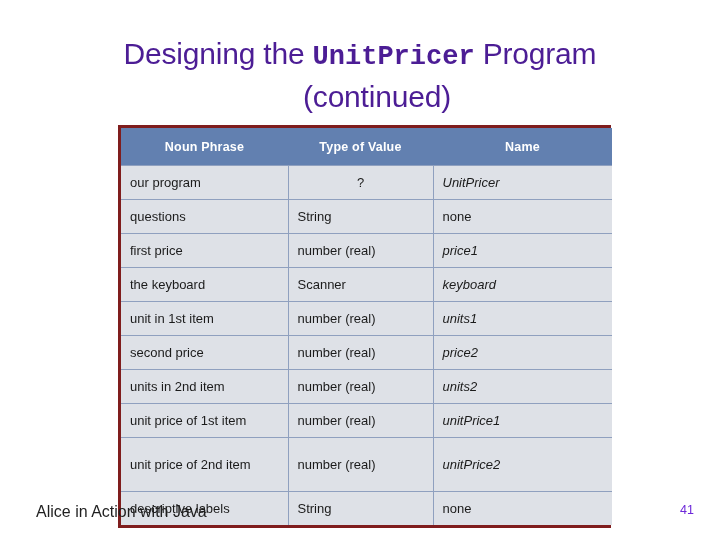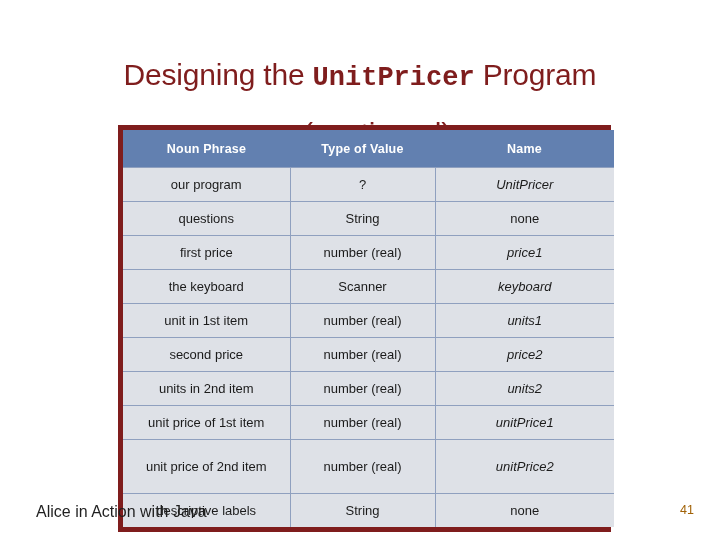--- a/index.html
+++ b/index.html
@@ -13,47 +13,47 @@
     position: relative;
     overflow: hidden;
     font-family: "Liberation Sans", sans-serif;
     color: #1a1a1a;
   }
 
   
   .slide-title {
     position: absolute;
     left: 0;
-    top: 47px;
+    top: 34px;
     width: 720px;
     text-align: center;
     font-size: 30px;
-    line-height: 56px;
+    line-height: 40px;
     font-weight: normal;
-    color: #7f1d1d;
+    color: #4c1d95;
     letter-spacing: -0.2px;
   }
   .slide-title .mono {
     font-family: "Liberation Mono", "DejaVu Sans Mono", monospace;
     font-size: 27px;
     font-weight: bold;
     letter-spacing: 0px;
   }
   .title-line2 {
     display: block;
     margin-left: 34px;
   }
 
   
   .table-wrap {
     position: absolute;
     left: 118px;
     top: 125px;
     width: 493px;
-    border: 5px solid #7f1d1d;
+    border: 3px solid #7f1d1d;
     box-sizing: border-box;
     background: #dfe2e8;
   }
   table.noun-table {
     border-collapse: collapse;
     width: 100%;
     table-layout: fixed;
   }
   table.noun-table col.c1 { width: 167px; }
   table.noun-table col.c2 { width: 145px; }
@@ -73,21 +73,21 @@
   }
 
   tbody td {
     background: #dee1e7;
     border: 1px solid #8fa0bf;
     height: 29px;
     padding: 2px 9px;
     font-size: 13px;
     color: #1b1b1b;
     vertical-align: middle;
-    text-align: center;
+    text-align: left;
     line-height: 15px;
   }
   tbody tr td:first-child { border-left: none; }
   tbody tr td:last-child  { border-right: none; }
   tbody tr:last-child td  { border-bottom: none; }
 
   td.center { text-align: center; }
   td.italic { font-style: italic; }
   td.tall   { height: 49px; vertical-align: middle; }
 
@@ -97,21 +97,21 @@
     left: 36px;
     top: 503px;
     font-size: 16px;
     color: #1f1f1f;
   }
   .footer-right {
     position: absolute;
     right: 26px;
     top: 503px;
     font-size: 12.5px;
-    color: #a16207;
+    color: #6d28d9;
   }
 </style>
 </head>
 <body>
 
 <div class="slide-title">
   <span>Designing the </span><span class="mono">UnitPricer</span><span> Program</span>
   <span class="title-line2">(continued)</span>
 </div>
 

